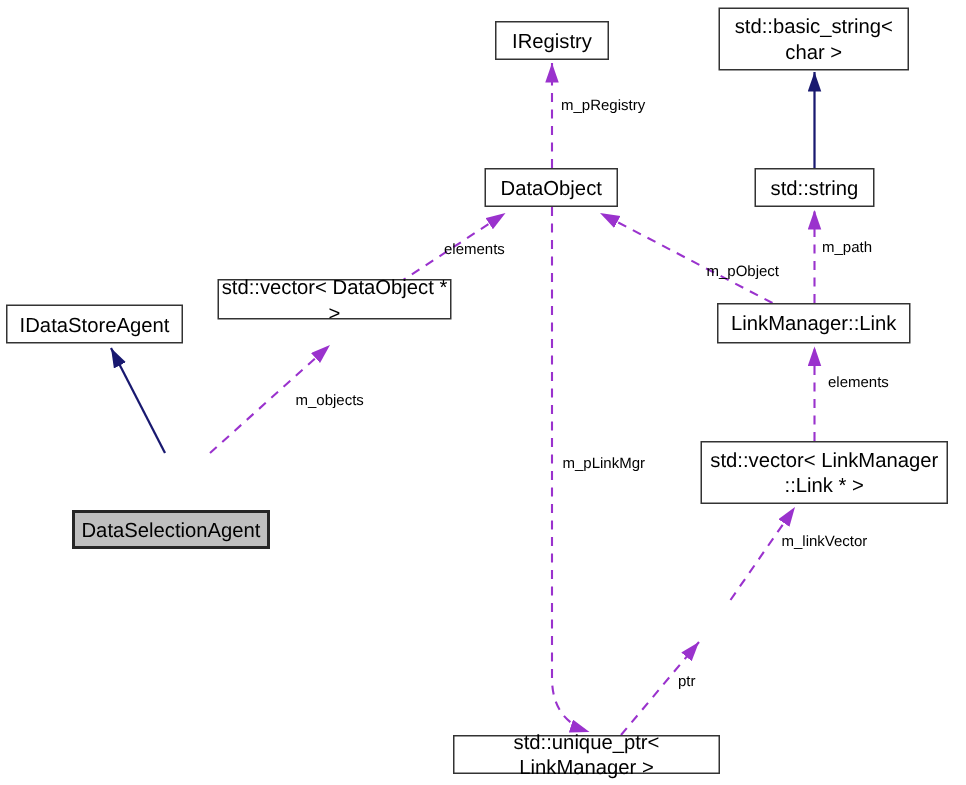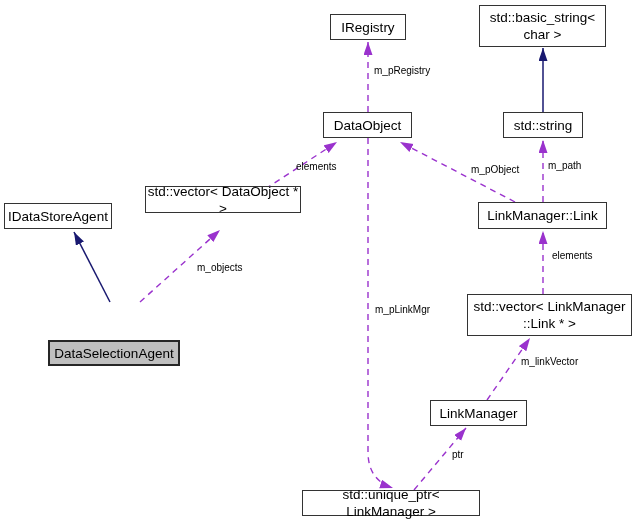--- a/index.html
+++ b/index.html
@@ -74,37 +74,36 @@
 
   <div class="node" style="left:330px; top:14px; width:76px; height:26px;text-align:right;">IRegistry</div>
 
   <div class="node" style="left:479px; top:5px; width:127px; height:42px;">std::basic_string&lt;
 char &gt;</div>
 
   <div class="node" style="left:323px; top:112px; width:89px; height:26px;">DataObject</div>
 
   <div class="node" style="left:503px; top:112px; width:80px; height:26px;">std::string</div>
 
-  <div class="node" style="left:4px; top:203px; width:108px; height:26px;">IDataStoreAgent</div>
+  <div class="node" style="left:4px; top:203px; width:118px; height:26px;">IDataStoreAgent</div>
 
   <div class="node" style="left:145px; top:186px; width:156px; height:27px;">std::vector&lt; DataObject * &gt;</div>
 
   <div class="node" style="left:478px; top:202px; width:129px; height:27px;">LinkManager::Link</div>
 
   <div class="node selected" style="left:48px; top:292px; width:132px; height:26px;margin-top:48px;">DataSelectionAgent</div>
 
   <div class="node" style="left:467px; top:294px; width:165px; height:42px;">std::vector&lt; LinkManager
 ::Link * &gt;</div>
 
-  <div class="node" style="left:430px; top:400px; width:97px; height:26px;">LinkManager</div>
 
   <div class="node" style="left:302px; top:490px; width:178px; height:26px;">std::unique_ptr&lt; LinkManager &gt;</div>
 
   <span class="elabel" style="left:374px; top:65px;">m_pRegistry</span>
-  <span class="elabel" style="left:471px; top:164px;text-align:right;">m_pObject</span>
+  <span class="elabel" style="left:471px; top:176px;text-align:right;">m_pObject</span>
   <span class="elabel" style="left:548px; top:160px;">m_path</span>
   <span class="elabel" style="left:296px; top:161px;">elements</span>
   <span class="elabel" style="left:197px; top:250px;margin-top:12px;">m_objects</span>
   <span class="elabel" style="left:552px; top:250px;">elements</span>
   <span class="elabel" style="left:521px; top:356px;">m_linkVector</span>
   <span class="elabel" style="left:452px; top:449px;text-align:right;">ptr</span>
   <span class="elabel" style="left:375px; top:304px;">m_pLinkMgr</span>
 
 </div>
 

